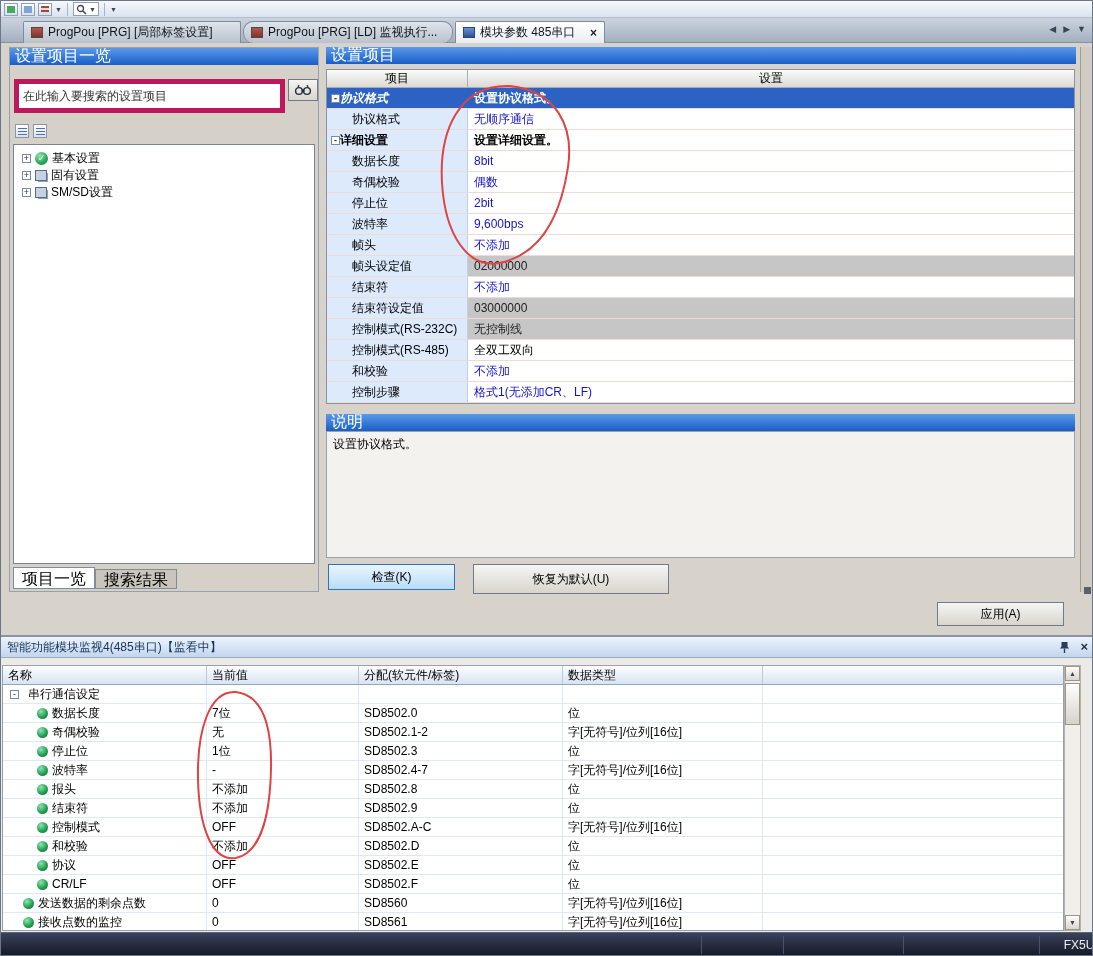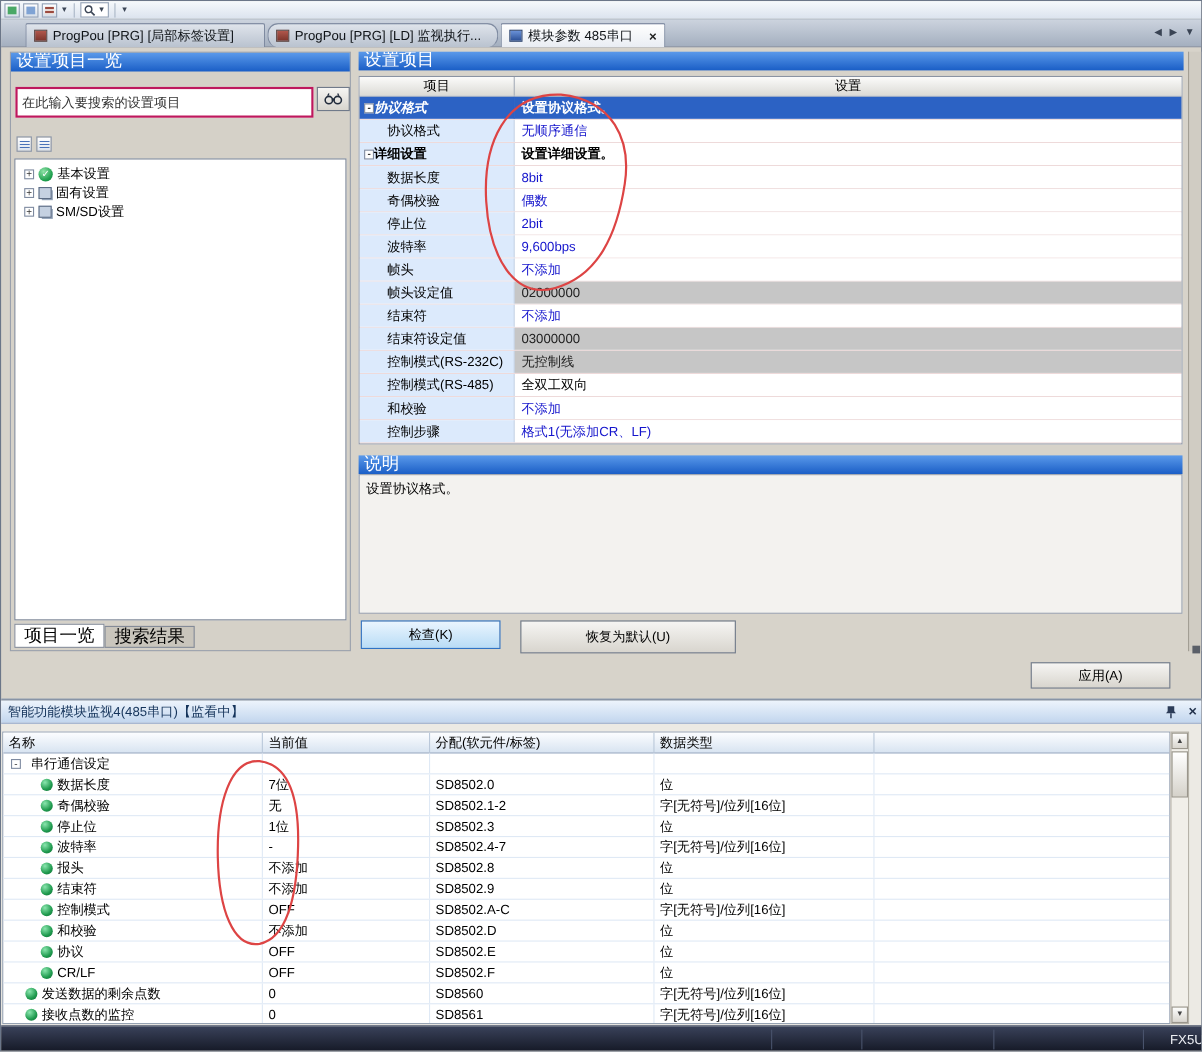--- a/index.html
+++ b/index.html
@@ -37,21 +37,21 @@
   .panel-title { height:17px; background:linear-gradient(#5a99ea,#1a5ec6); color:#fff;
     font-size:16px; line-height:16px; padding-left:5px; overflow:hidden; white-space:nowrap; }
   .btn { display:flex; align-items:center; justify-content:center; border:1px solid #707a8a;
     background:linear-gradient(#f6f5f3,#d8d5ce); font-size:12px; cursor:default; }
   .btn.primary { border:1px solid #2f72c4; background:linear-gradient(#eaf5fe,#b9dcf6); }
 
   
   #left-panel { position:absolute; left:8px; top:46px; width:310px; height:545px;
     background:#d5d1c8; border:1px solid #99a0ac; }
   #search-input { position:absolute; left:4px; top:31px; width:271px; height:22px;
-    border:2px solid #be185d; background:#fff; padding:12px 4px; font-size:12px; color:#333;
+    border:5px solid #be185d; background:#fff; padding:12px 4px; font-size:12px; color:#333;
     font-family:"Liberation Sans","DejaVu Sans",sans-serif; }
   #search-btn { position:absolute; left:278px; top:31px; width:30px; height:22px; }
   .treetool { position:absolute; left:5px; top:76px; display:flex; gap:4px; }
   .ttool { width:14px; height:14px; border:1px solid #8c96a8; background:linear-gradient(#fff,#dbe2ec); position:relative; }
   .ttool::after { content:""; position:absolute; left:2px; top:3px; width:9px; height:7px;
     background:repeating-linear-gradient(#4a72b8 0 1px,transparent 1px 3px); }
   #tree-box { position:absolute; left:3px; top:96px; width:302px; height:420px; background:#fff; border:1px solid #7a8494; padding-top:5px; }
   .tnode { display:flex; align-items:center; height:17px; padding-left:8px; gap:4px; white-space:nowrap; }
   .exp { width:9px; height:9px; flex:none; border:1px solid #7e8aa0; background:#fff;
     font-size:9px; line-height:7px; text-align:center; color:#333; }
@@ -104,21 +104,21 @@
   .mon-header .mtitle { flex:1; overflow:hidden; white-space:nowrap; }
   .mclose { font-weight:bold; font-size:13px; color:#20304a; line-height:12px; }
   #mon-table { position:absolute; left:1px; top:28px; width:1062px; height:266px;
     background:#fff; border:1px solid #96a2b2; overflow:hidden; }
   .mhead { display:flex; height:19px; background:linear-gradient(#fcfdff,#d8e4f1); border-bottom:1px solid #93a6c0; }
   .mh { display:flex; align-items:center; padding-left:5px; border-right:1px solid #bac8da;
     overflow:hidden; white-space:nowrap; }
   .mrow { display:flex; height:19px; border-bottom:1px solid #dfe9f5; }
   .mc { display:flex; align-items:center; padding-left:5px; border-right:1px solid #dfe9f5;
     overflow:hidden; white-space:nowrap; }
-  .w-name { width:236px; flex:none; }
+  .w-name { width:204px; flex:none; }
   .w-cur { width:152px; flex:none; }
   .w-dev { width:204px; flex:none; }
   .w-type { width:200px; flex:none; }
   .w-rest { flex:1; border-right:none; }
   .mrow.grp .mc.w-name { padding-left:7px; gap:9px; }
   .mrow.c2 .mc.w-name { padding-left:21px; gap:4px; }
   .mrow.c1 .mc.w-name { padding-left:7px; gap:4px; }
   .mic { display:none; }
   .mic.dot { display:inline-block; width:11px; height:11px; flex:none; border-radius:50%;
     background:radial-gradient(circle at 35% 30%, #8ae6ae, #1f9a4e 60%, #0d6a33); }

